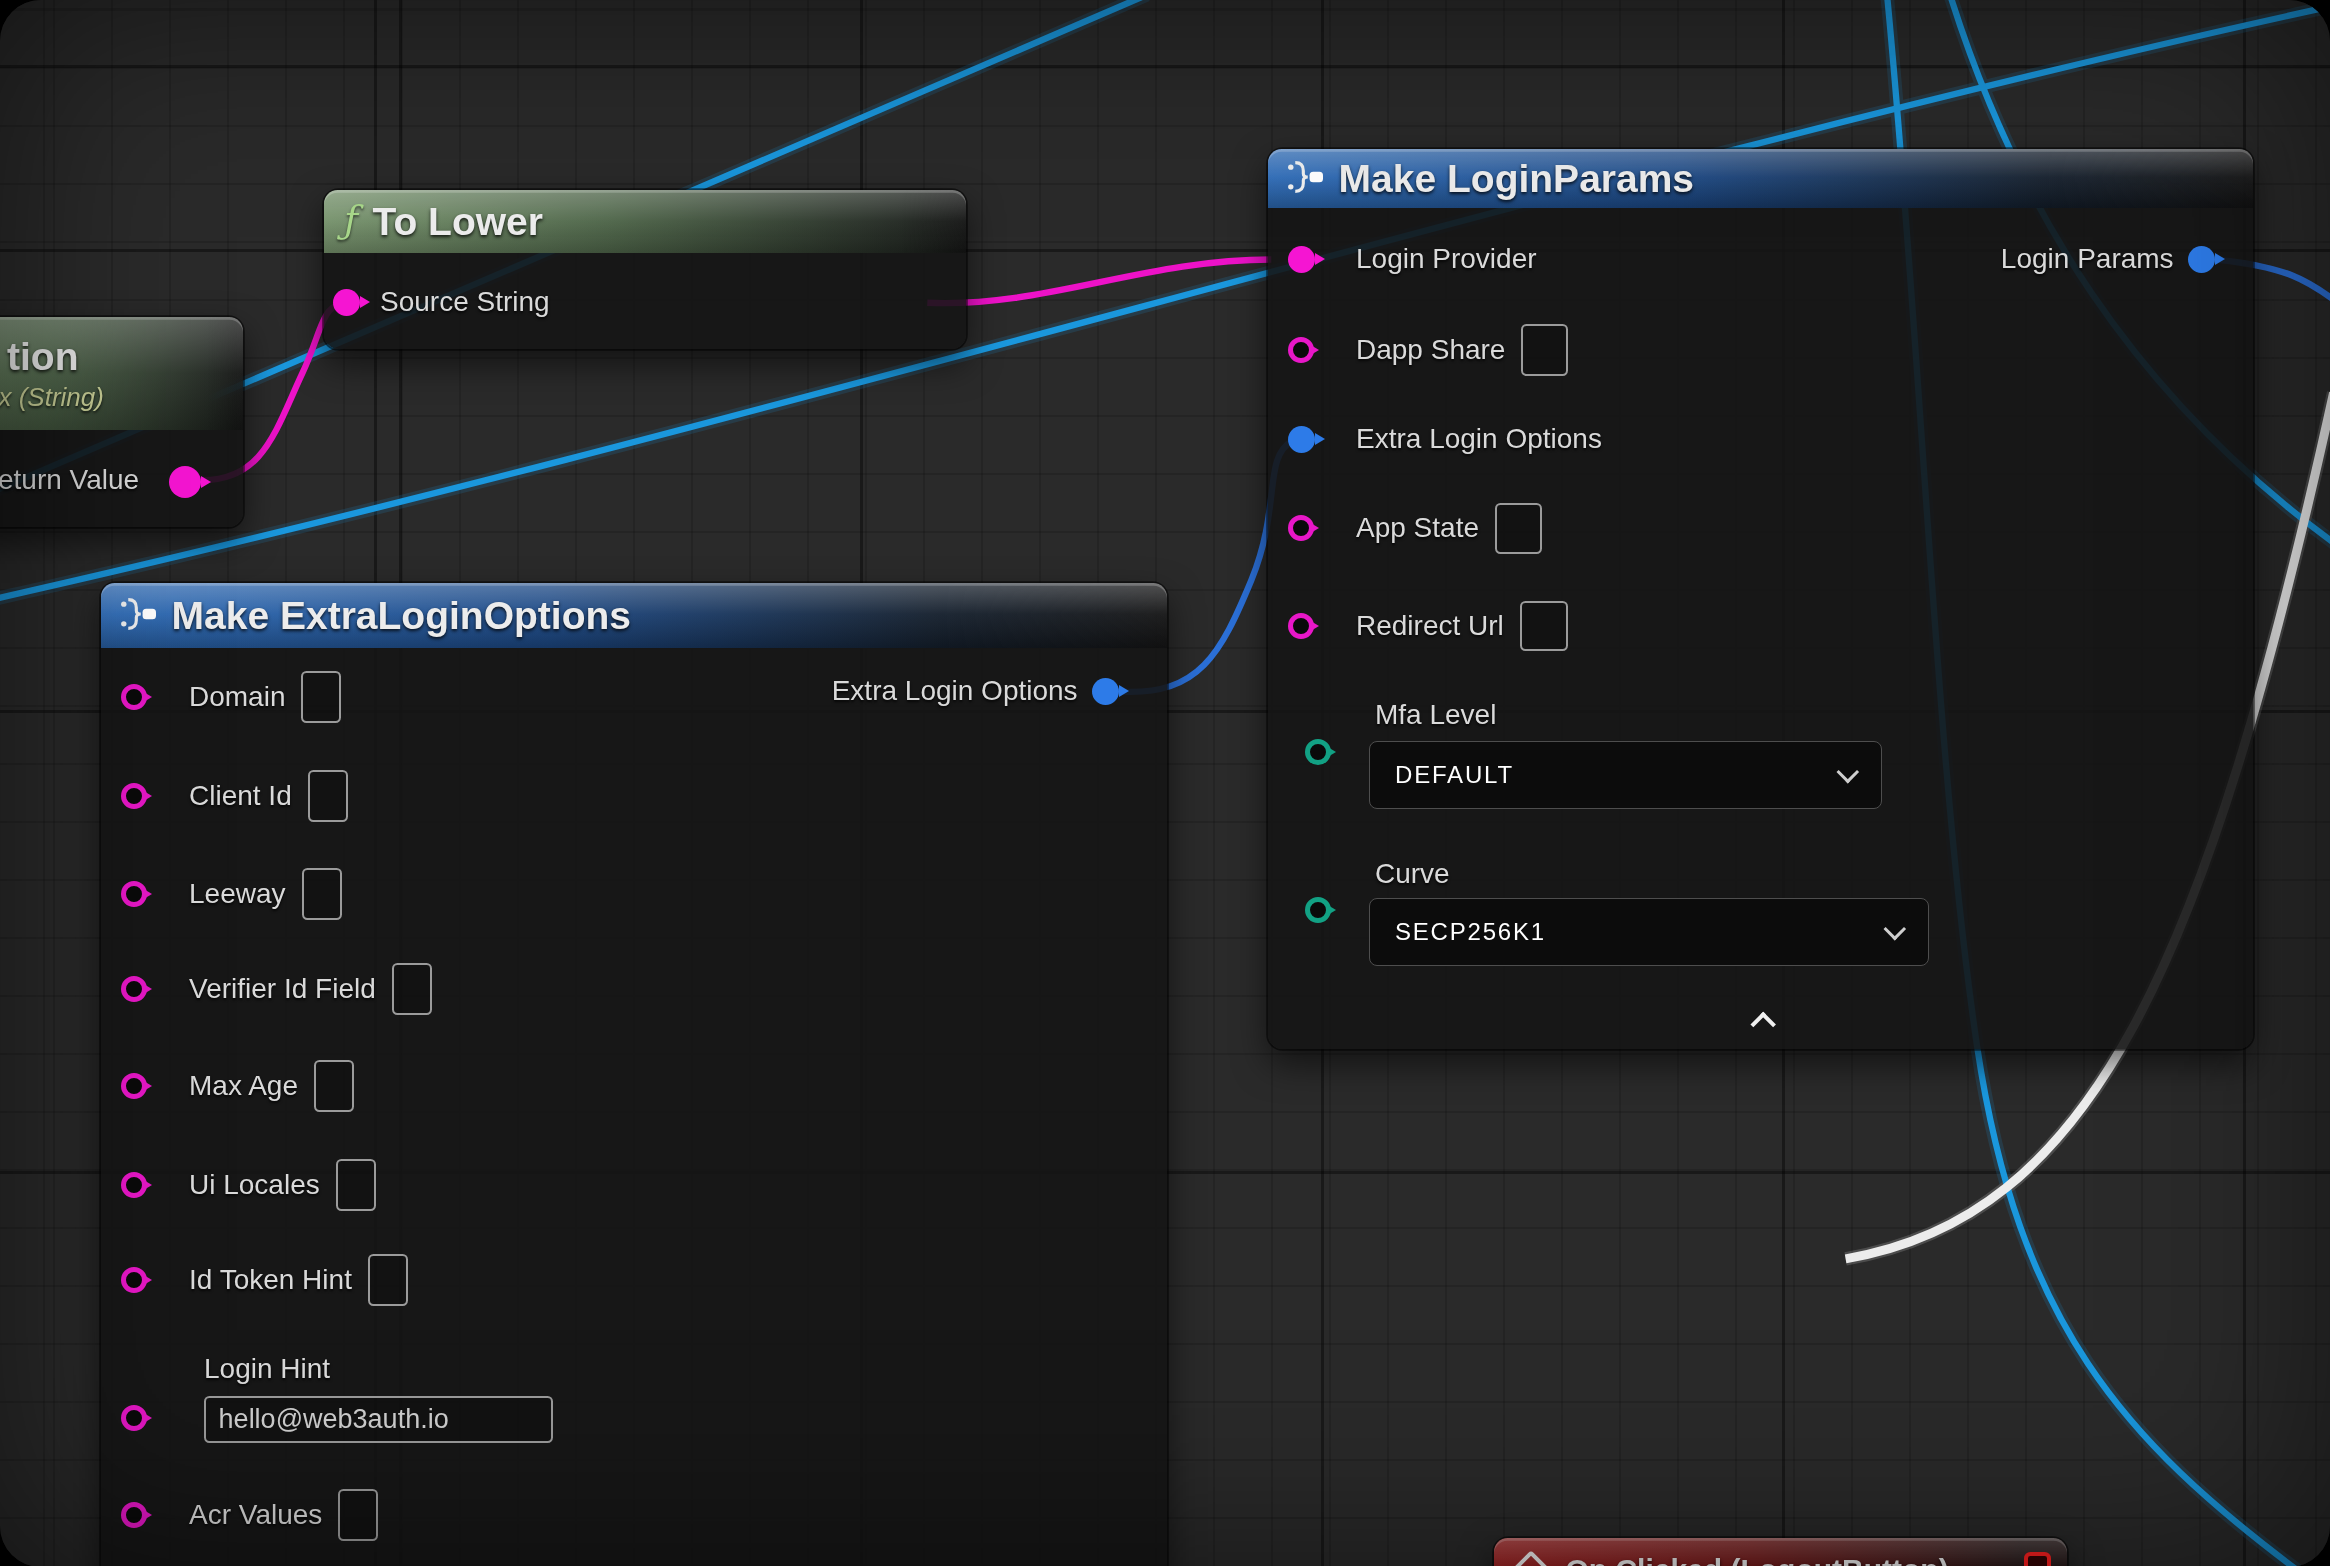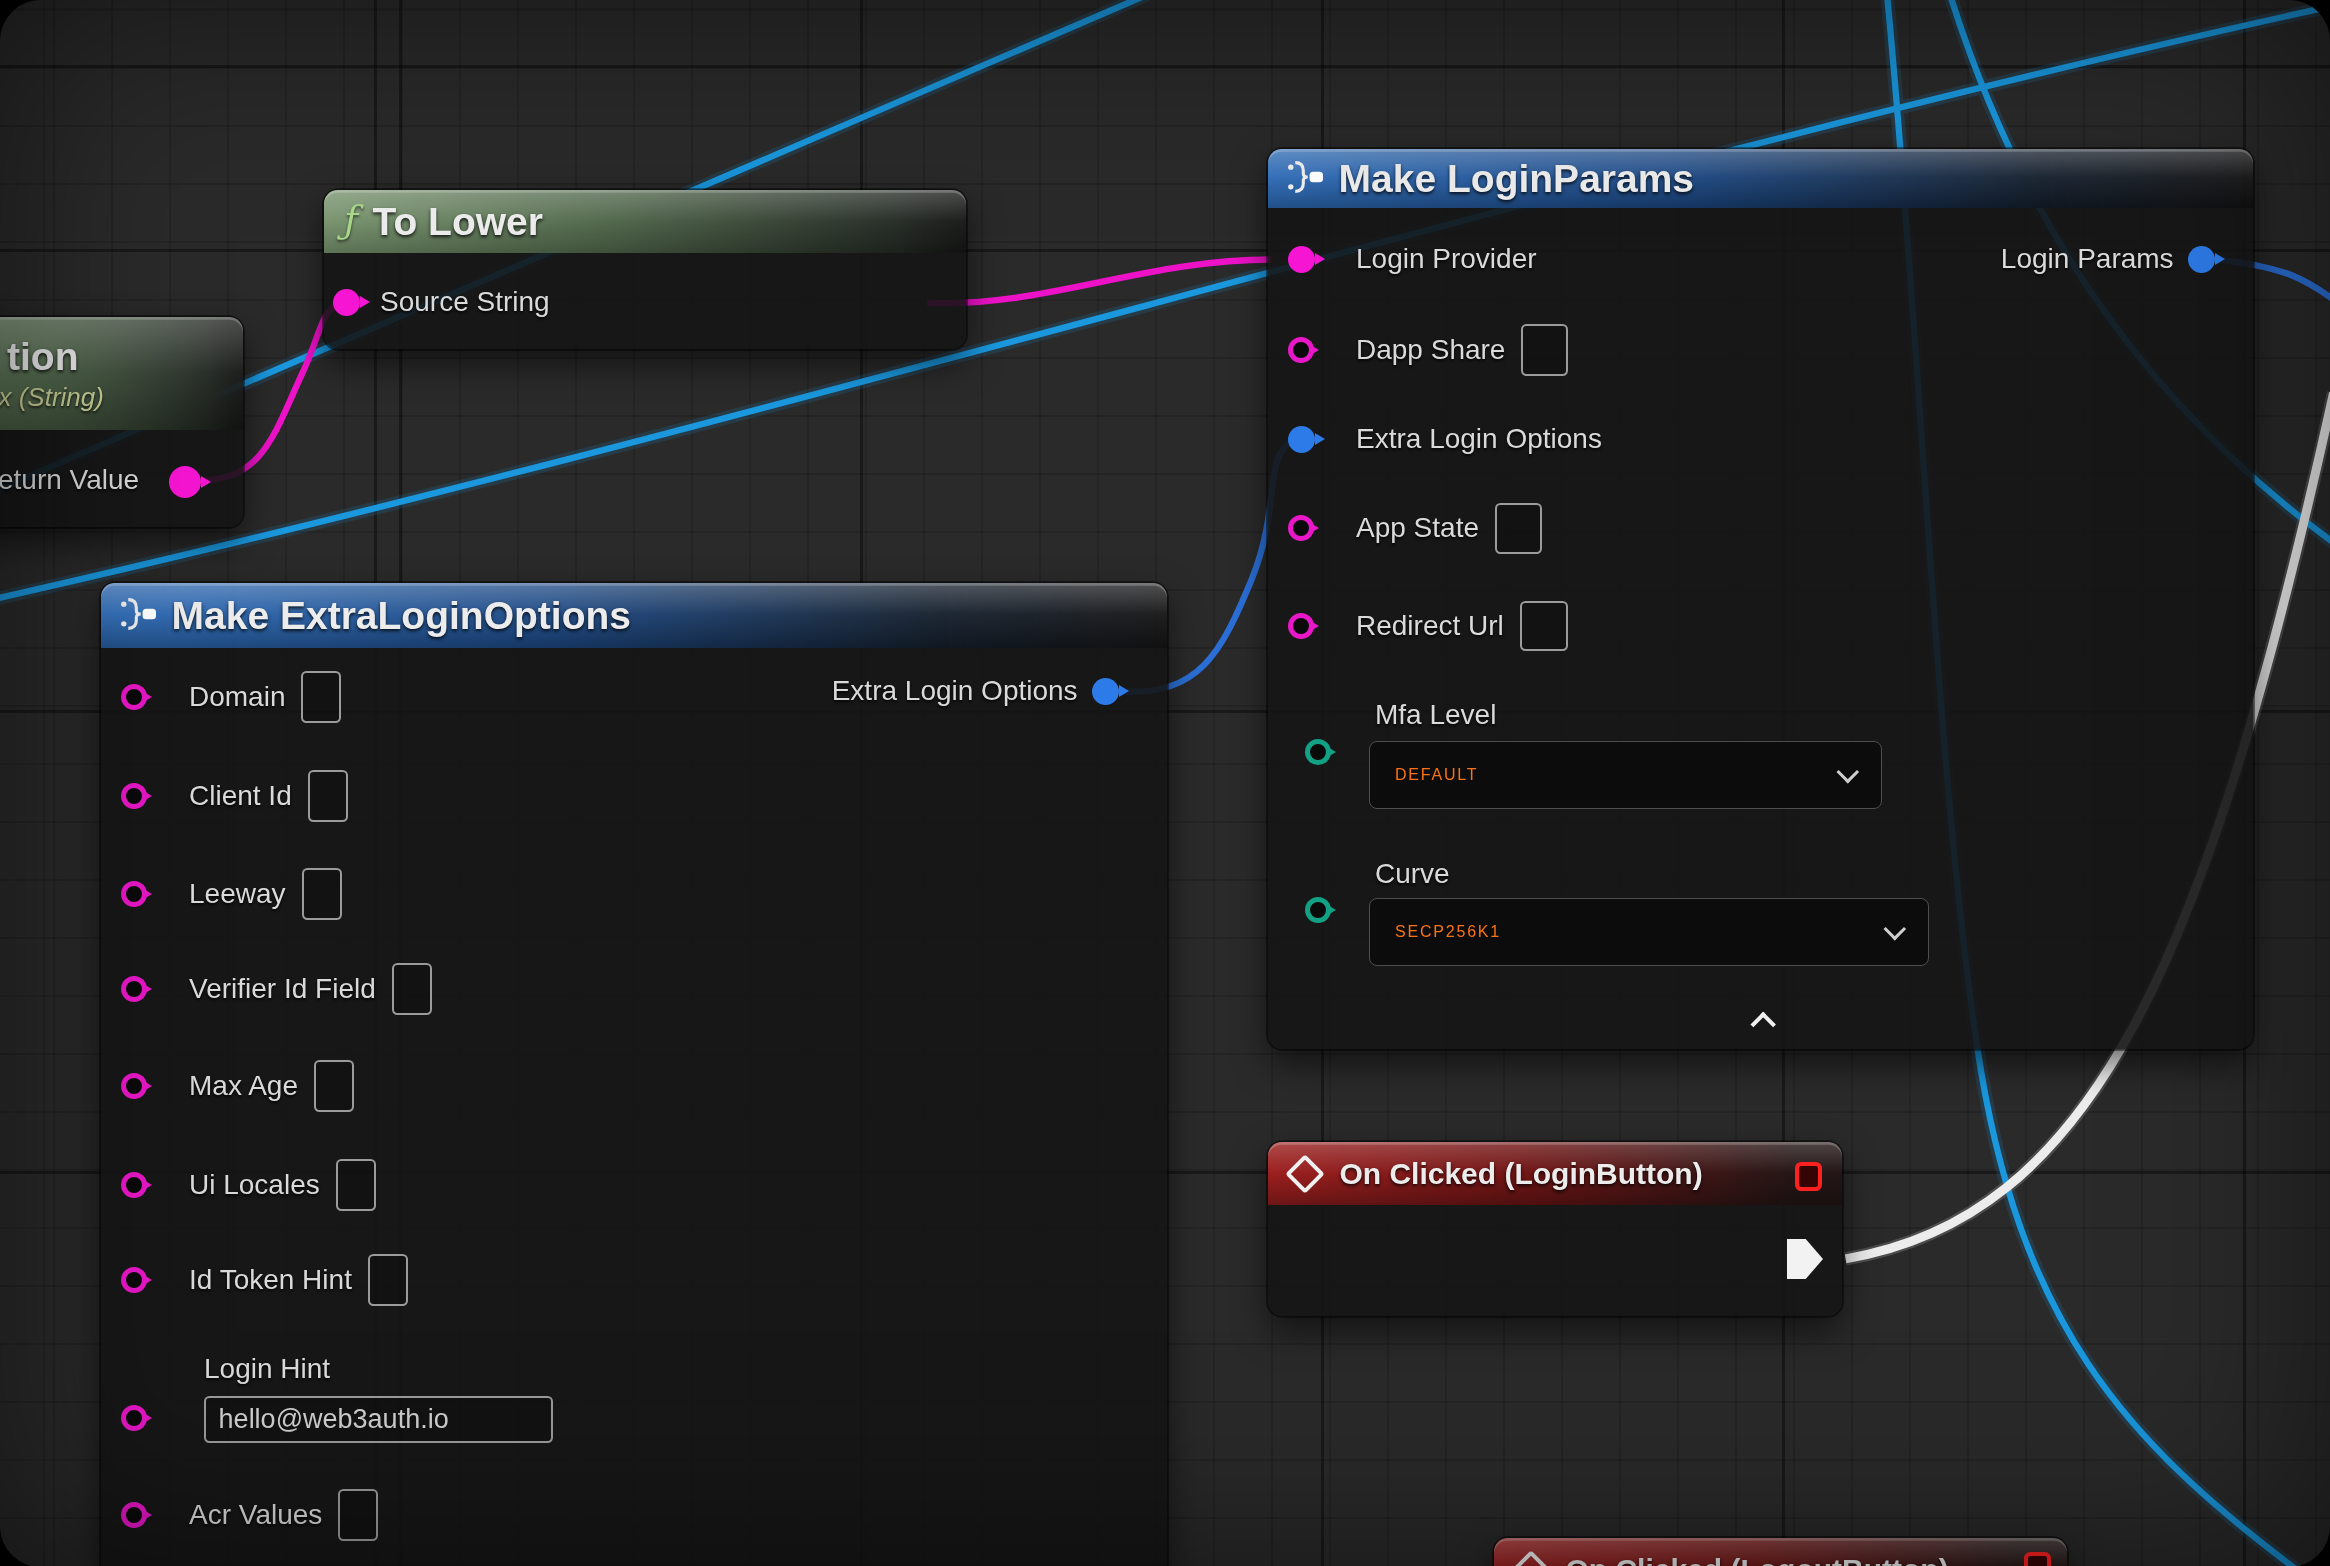--- a/index.html
+++ b/index.html
@@ -42,21 +42,21 @@
   .pin.filled{background:currentColor;}
   .pin.hollow{width:16px;height:16px;border:5.4px solid currentColor;background:rgba(0,0,0,.55);}
   .pin::after{content:"";position:absolute;left:100%;top:50%;transform:translateY(-50%);
     border-left:10px solid currentColor;border-top:6.3px solid transparent;border-bottom:6.3px solid transparent;}
   .rowpin{position:absolute;left:20px;}
   .tbox{box-sizing:border-box;border:2.7px solid #9b9b9b;border-radius:5.4px;background:rgba(5,5,5,.3);
     margin-left:16px;flex:0 0 auto;}
   .dropdown{position:absolute;box-sizing:border-box;background:rgba(10,10,10,.8);
     border:1.8px solid #4e4e4e;border-radius:8px;display:flex;align-items:center;
     justify-content:space-between;padding:0 25px;}
-  .ddtext{font-size:16px;color:#f97316;letter-spacing:1.8px;}
+  .ddtext{font-size:24px;color:#ffffff;letter-spacing:1.8px;}
   .chev{width:12.6px;height:12.6px;border-right:3.6px solid #cfcfcf;border-bottom:3.6px solid #cfcfcf;
     transform:rotate(45deg);margin-top:-7.2px;}
   .chev-up{position:absolute;width:14.4px;height:14.4px;border-right:4.5px solid #f0f0f0;
     border-bottom:4.5px solid #f0f0f0;transform:rotate(-135deg);}
   .fn-icon{font-family:"DejaVu Serif",serif;font-style:italic;font-size:38px;color:#a8d78a;
     margin:0 14.4px 5.4px 20px;text-shadow:0 1.8px 2.7px rgba(0,0,0,.6);}
   .diamond{width:20px;height:20px;border:4.5px solid #f0f0f0;transform:rotate(45deg);
     border-radius:3.6px;margin:0 20px 0 23.4px;flex:0 0 auto;}
   .bindbox{position:absolute;width:27px;height:29px;box-sizing:border-box;border:4.5px solid #ff2020;
     border-radius:6.3px;background:#350505;}
@@ -233,28 +233,20 @@
     <span class="lbl" style="position:absolute;left:107px;top:709px;">Curve</span>
     <span class="pin abs hollow" style="color:#12a184;left:37px;top:748px;"></span>
     <div class="dropdown" style="left:101px;top:749px;width:560px;height:68px;">
       <span class="ddtext">SECP256K1</span>
       <span class="chev"></span>
     </div>
 
     <span class="chev-up" style="left:486px;top:866px;"></span>
   </div>
 
-  <div class="node" style="left:1268px;top:1142px;width:574px;height:174px;">
-    <div class="hdr red" style="height:63px;">
-      <span class="diamond"></span>
-      <span class="title" style="font-size:30px;">On Clicked (LoginButton)</span>
-    </div>
-    <span class="bindbox" style="left:527px;top:20px;"></span>
-    <span class="exec" style="left:519px;top:998px;top:97px;"></span>
-  </div>
 
   <div class="node" style="left:1494px;top:1538px;width:573px;height:108px;">
     <div class="hdr red" style="height:63px;">
       <span class="diamond"></span>
       <span class="title" style="font-size:30px;">On Clicked (LogoutButton)</span>
     </div>
     <span class="bindbox" style="left:530px;top:14.4px;"></span>
   </div>
 
   <div id="vignette"></div>

